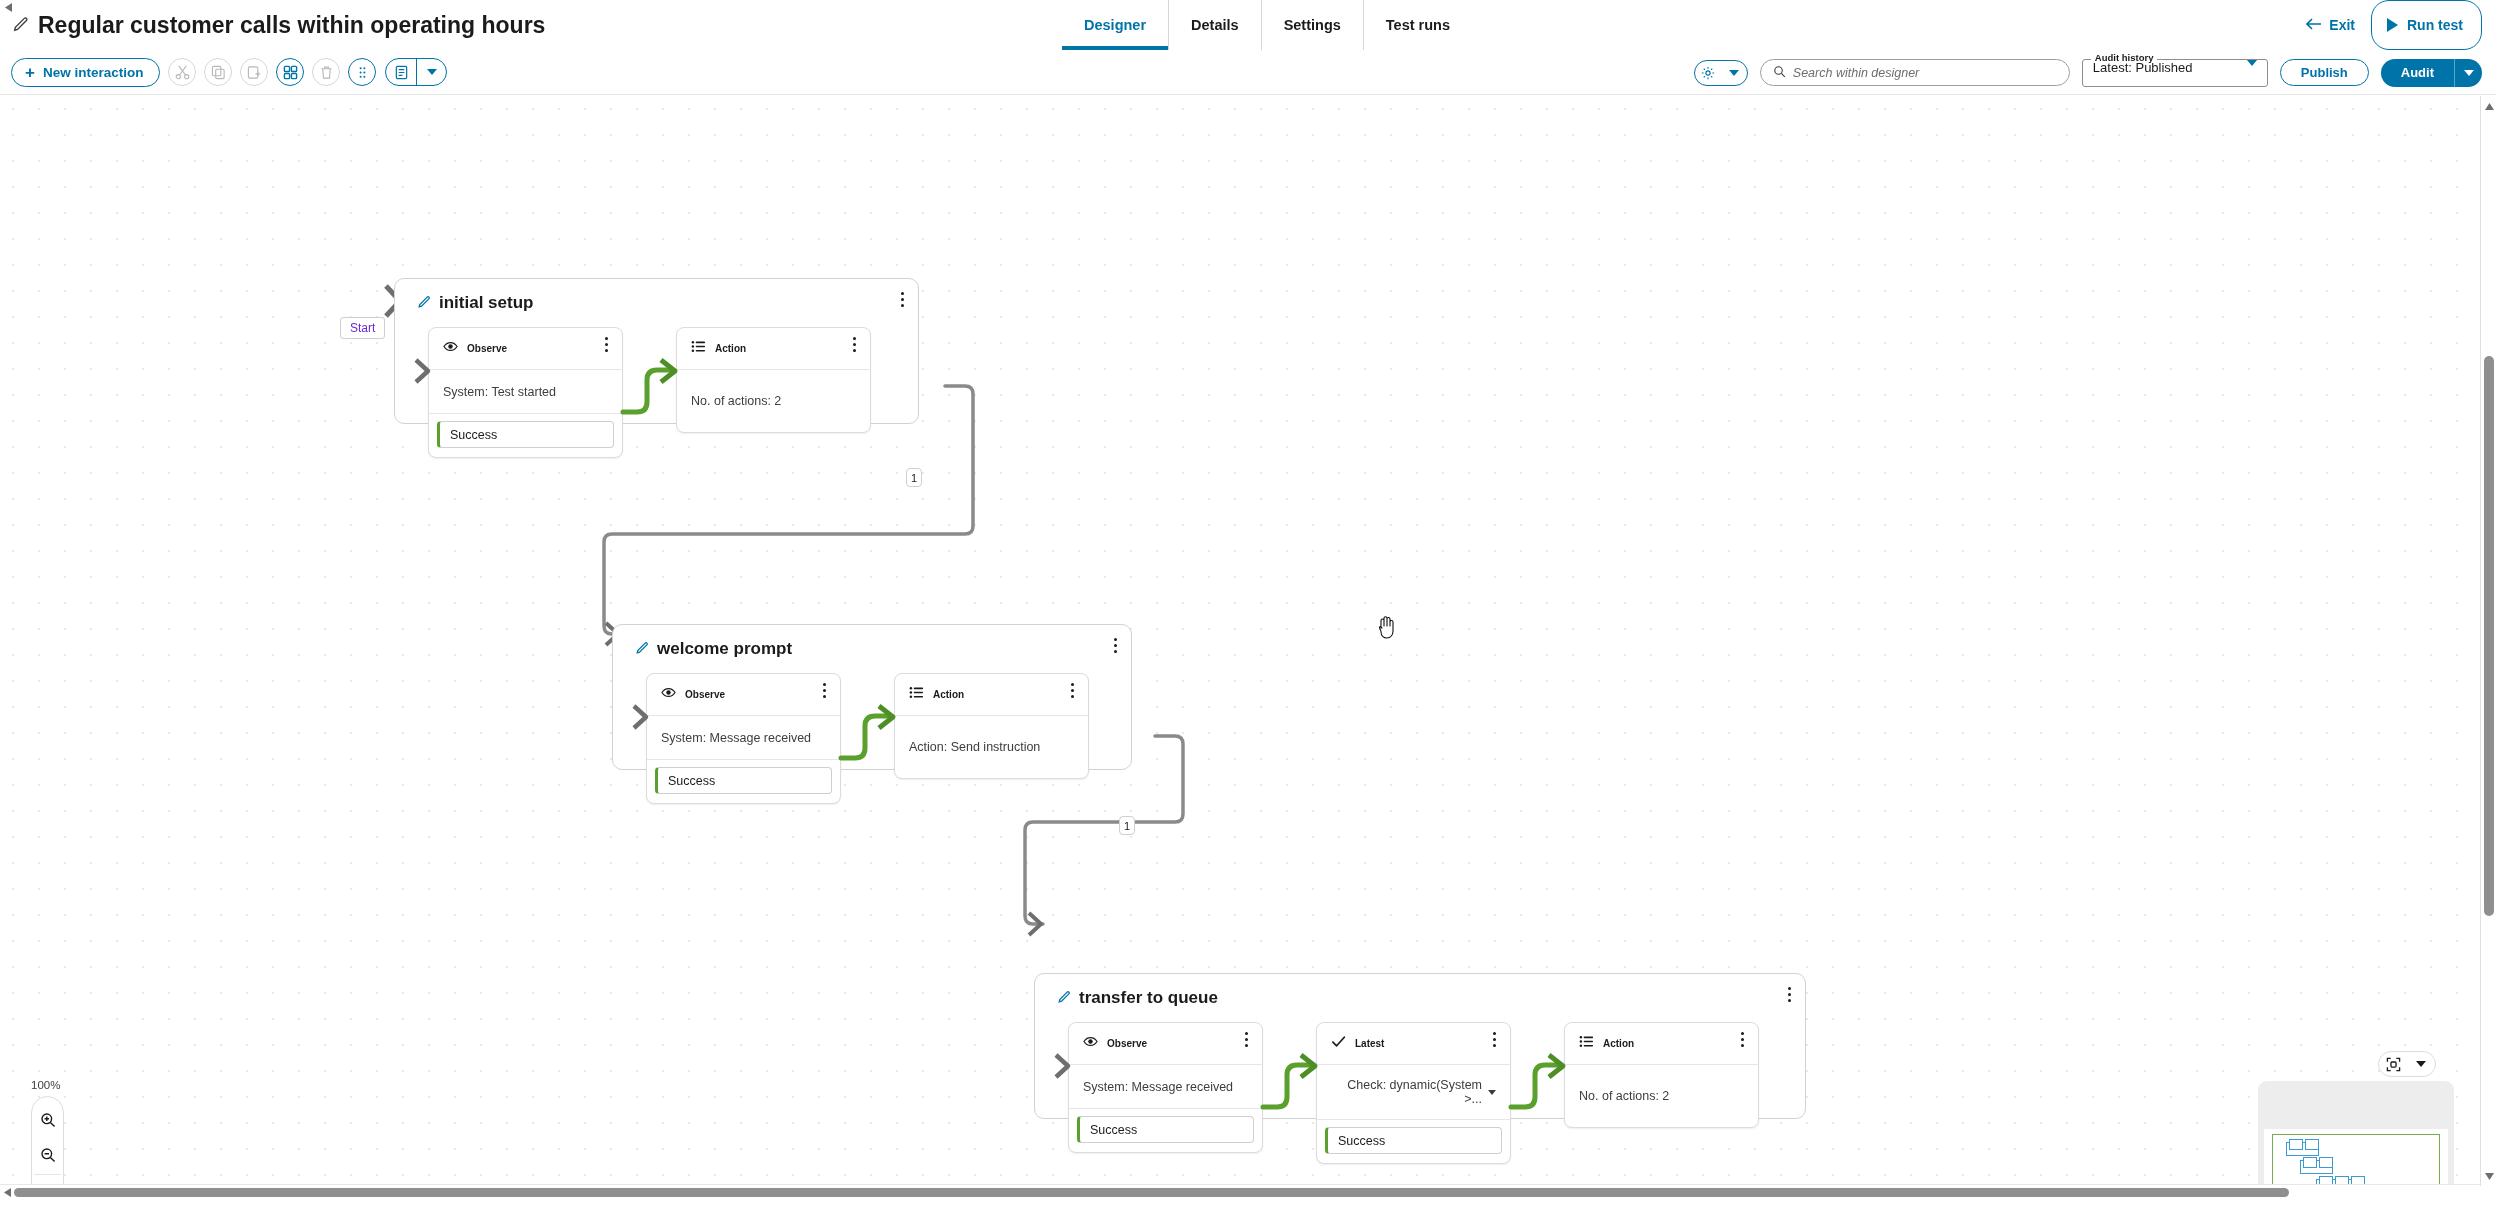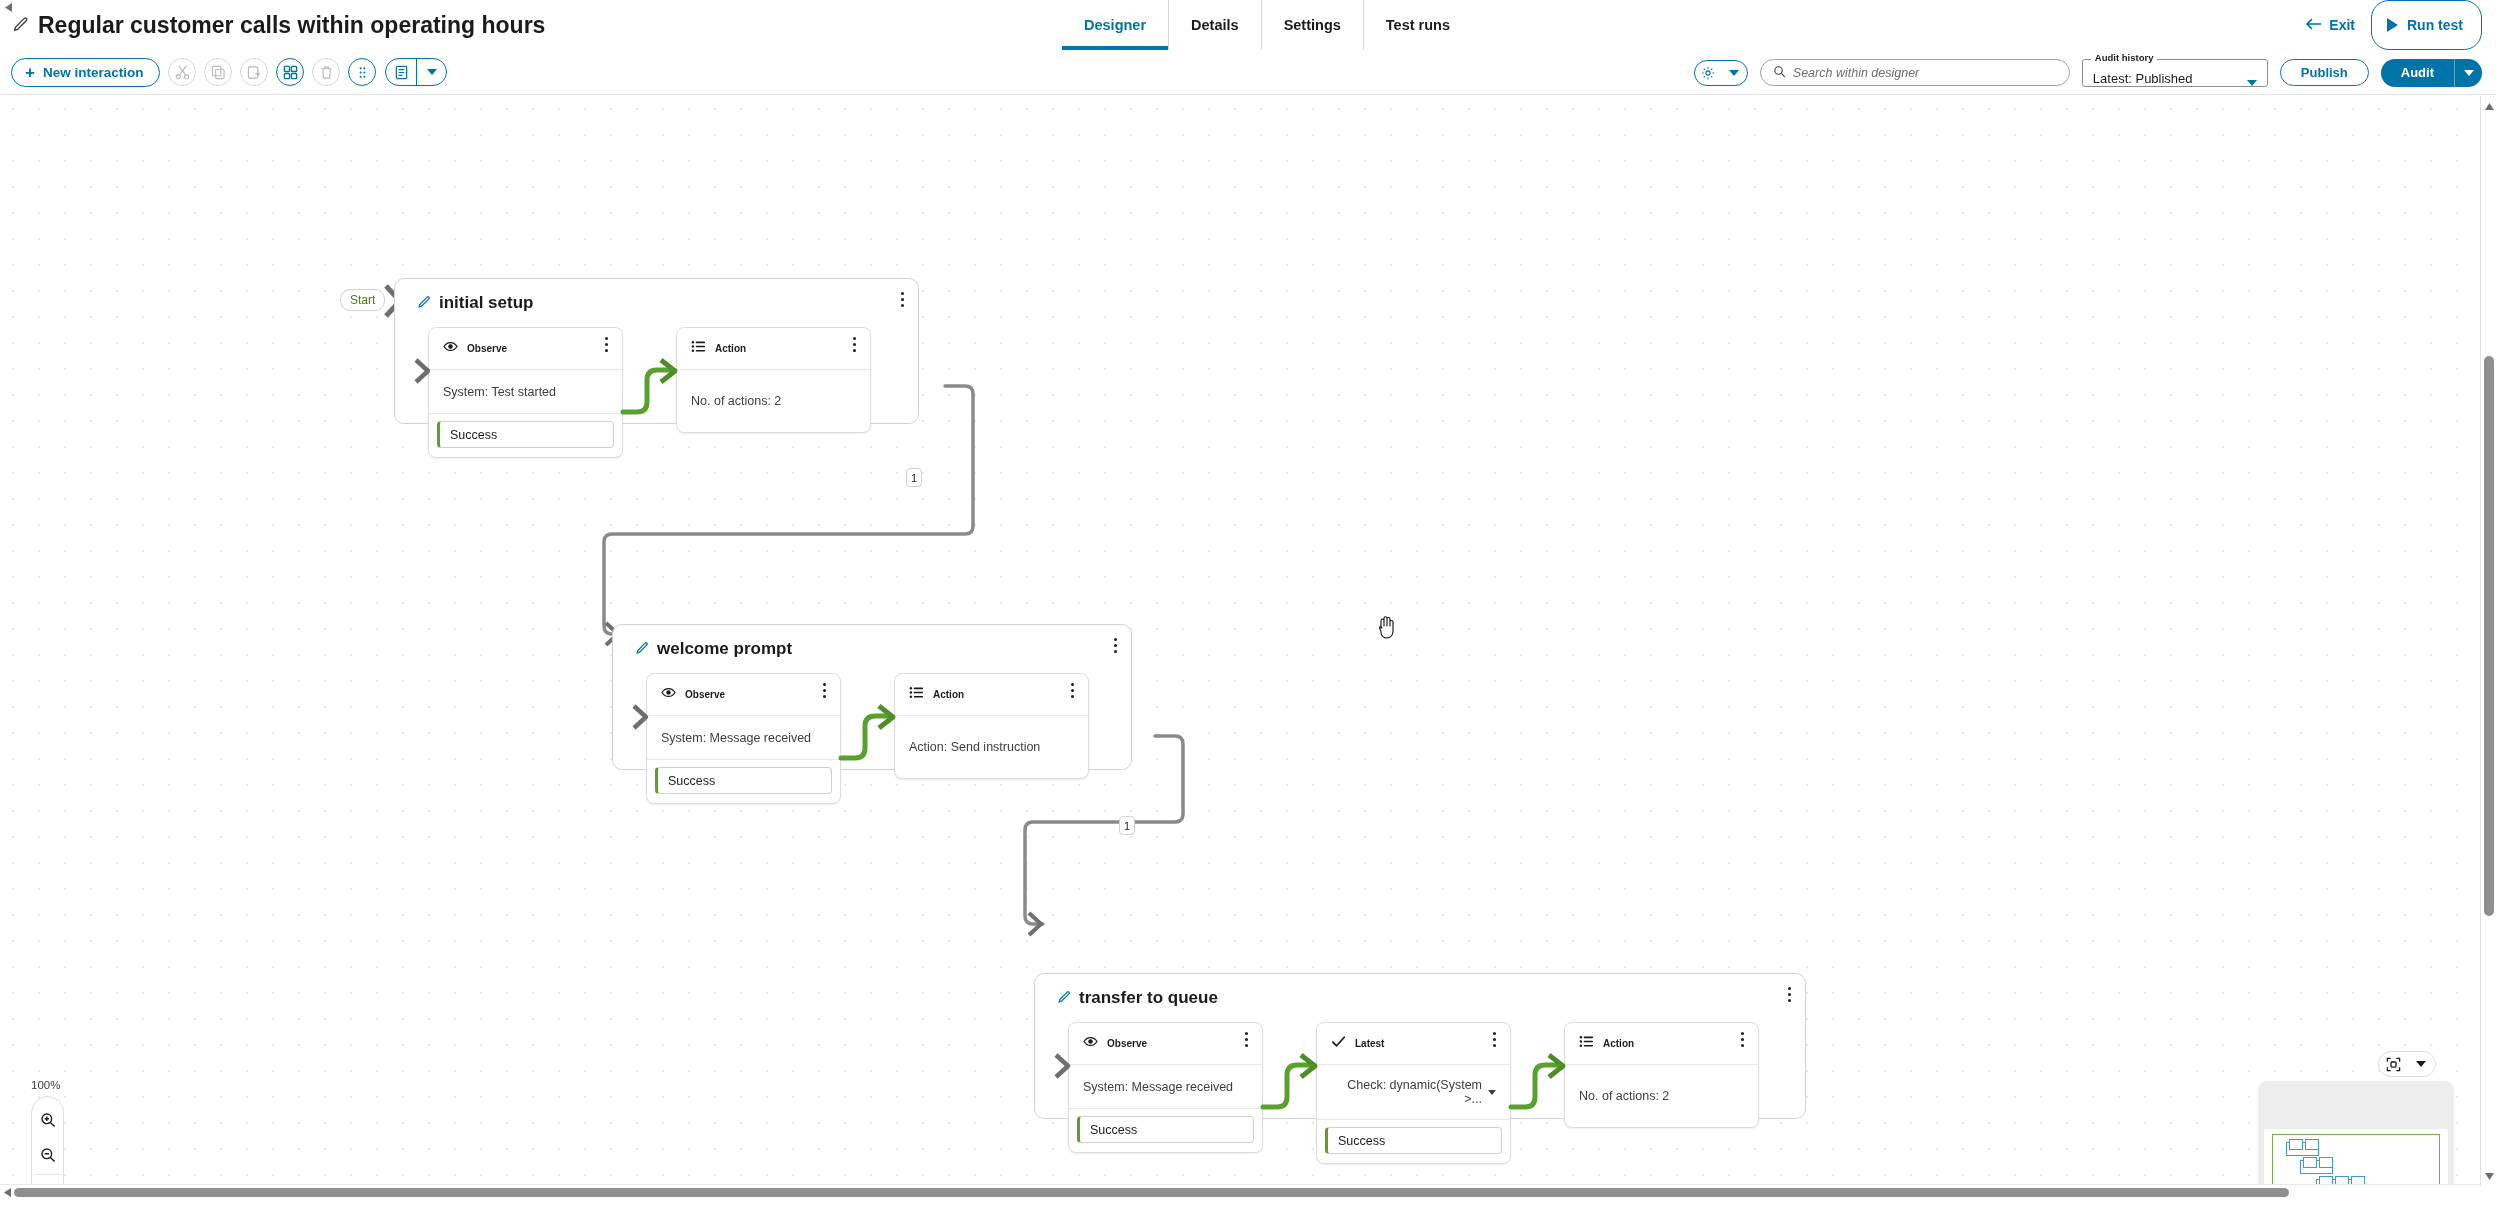--- a/index.html
+++ b/index.html
@@ -108,21 +108,21 @@
   }
   .search-box input {
     border: none; outline: none; flex: 1; font-size: 12.5px;
     font-style: italic; color: #4a4a4a;
     font-family: "Liberation Sans", sans-serif; background: transparent;
   }
   .search-box input::placeholder { color: #6d6d6d; font-style: italic; }
   .audit {
     position: relative; width: 186px; height: 28px;
     border: 1px solid #8d8d8d; border-radius: 3px; background: #fff;
-    display: flex; align-items: flex-end; padding: 0 10px;
+    display: flex; align-items: flex-start; padding: 0 10px;
   }
   .audit-legend {
     position: absolute; top: -8px; left: 8px; background: #fff;
     padding: 0 4px; font-size: 9.5px; font-weight: bold; color: #1b1b1b;
   }
   .audit-val { font-size: 13px; color: #1b1b1b; }
   .audit .caret-d { position: absolute; right: 10px; color: #0073a8; }
   .publish-btn {
     border: 1px solid #0073a8; border-radius: 15px; background: #fff;
     padding: 5px 20px; font-size: 13px; font-weight: bold; color: #0073a8;
@@ -187,23 +187,24 @@
     border: 1px solid #cfcfcf; border-left: 3px solid #5aa02c;
     border-radius: 4px; display: flex; align-items: center; padding-left: 10px;
     font-size: 12.5px; color: #1b1b1b; background: #fff;
   }
   .chev-small {
     width: 0; height: 0; border-top: 5px solid #3d3d3d;
     border-left: 4px solid transparent; border-right: 4px solid transparent;
     flex: 0 0 auto;
   }
   .start-badge {
-    position: absolute; border: 1px solid #cfcfcf; border-radius: 10px;
-    background: #fff; font-size: 12px; color: #4d7c0f;
+    position: absolute; border: 1px solid #cfcfcf; border-radius: 3px;
+    background: #fff; font-size: 12px; color: #6d28d9;
     padding: 3px 9px;
+    margin-top: 28px;
   }
   .num-badge {
     position: absolute; border: 1px solid #cfcfcf; border-radius: 4px;
     background: #fff; font-size: 11px; color: #1b1b1b;
     width: 16px; height: 19px; display: flex; align-items: center; justify-content: center;
   }
   .conn { position: absolute; overflow: visible; }
   
   .zoom-label {
     position: absolute; left: 31px; top: 983px;

